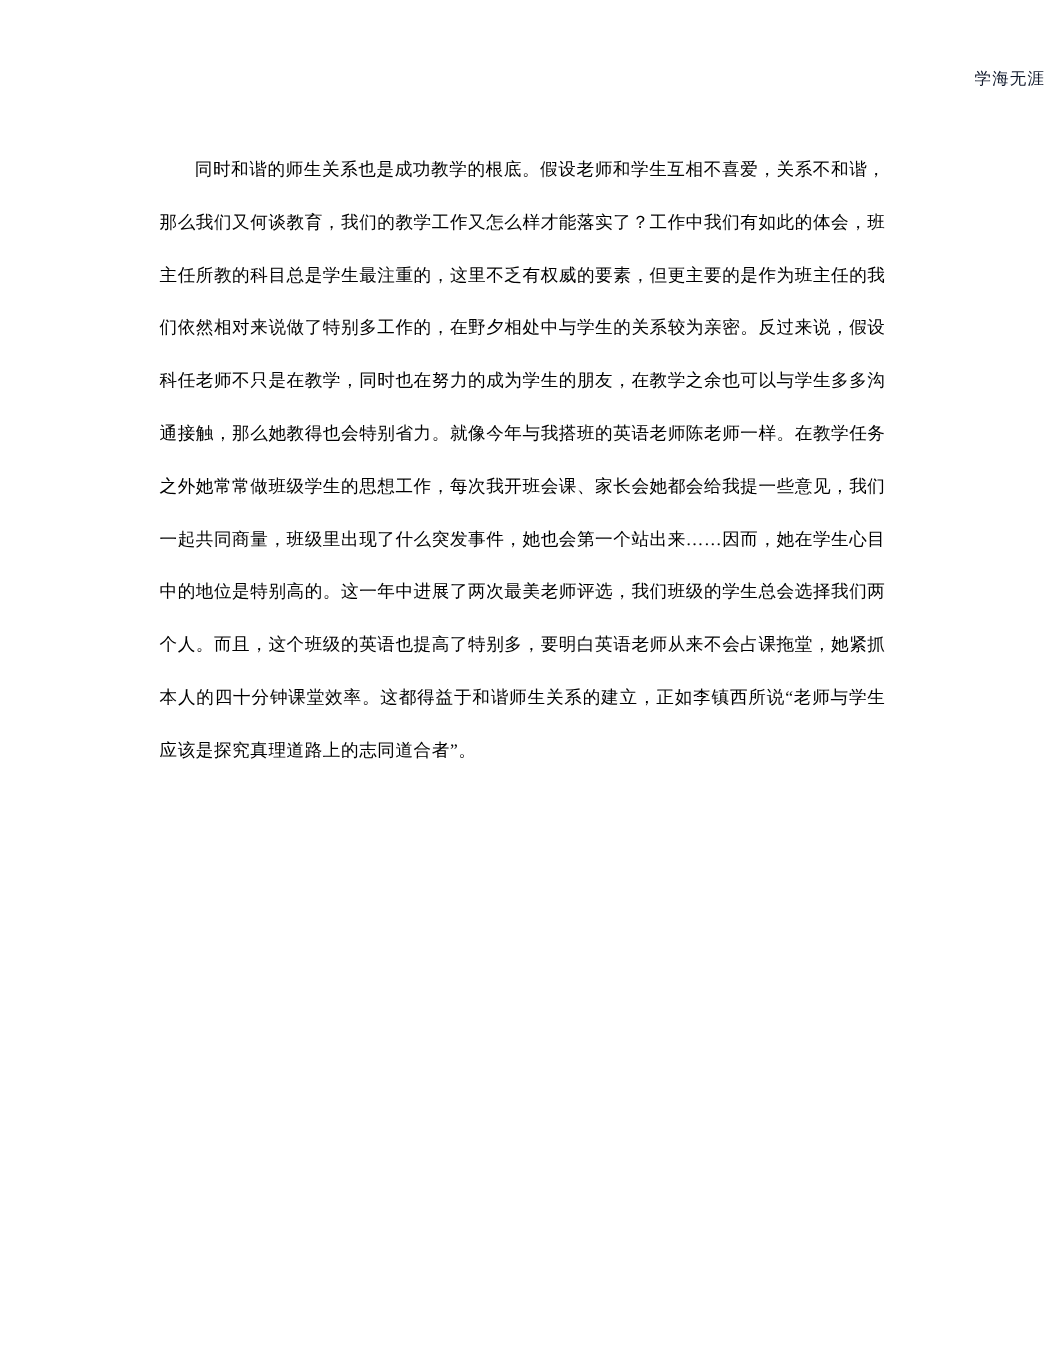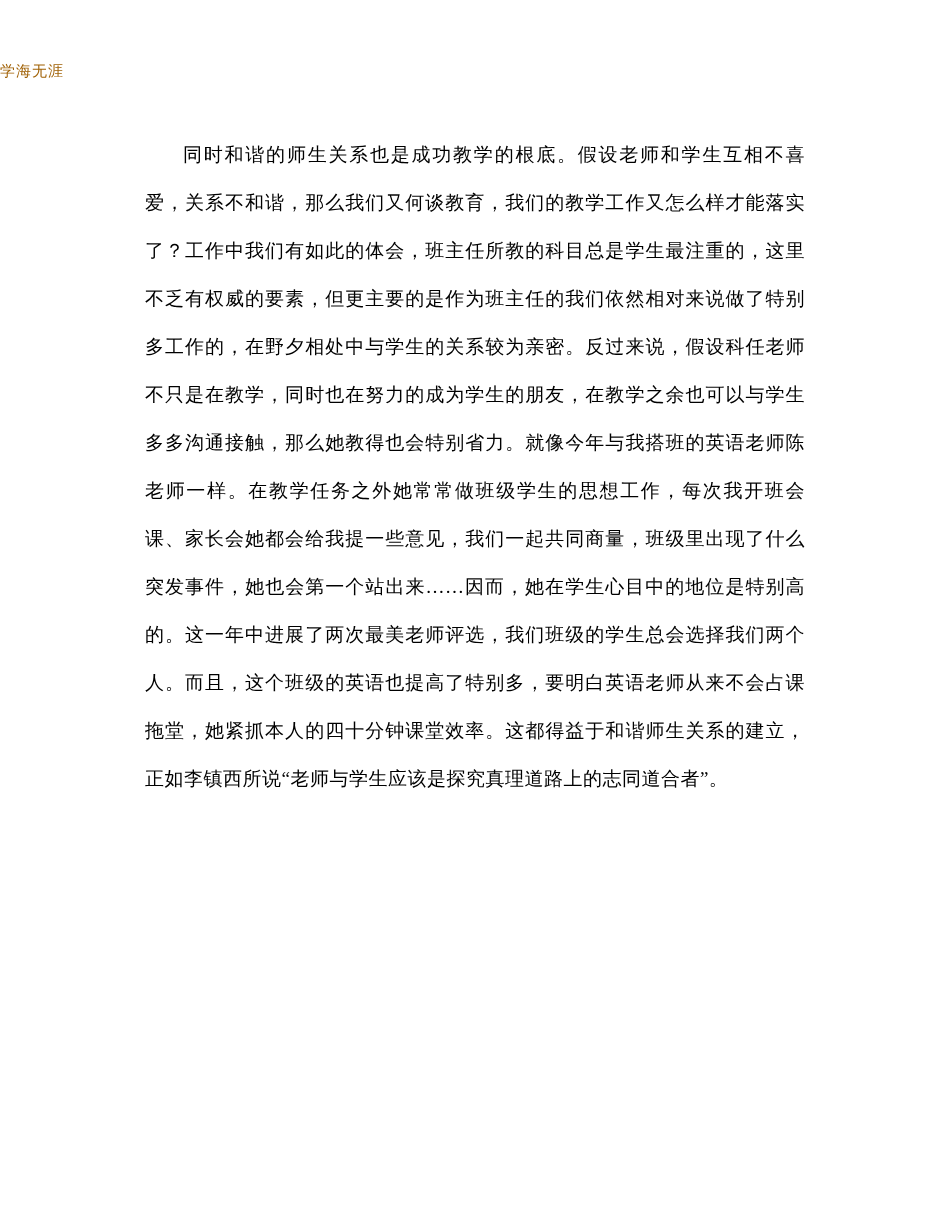--- a/index.html
+++ b/index.html
@@ -16,35 +16,35 @@
     overflow: hidden;
   }
   .page {
     width: 950px;
     height: 1230px;
     box-sizing: border-box;
     padding: 0;
     position: relative;
   }
   .header {
-    text-align: left;
+    text-align: right;
     font-size: 15px;
-    color: #a16207;
+    color: #0f172a;
     letter-spacing: 1px;
     padding-top: 62px;
     font-family: "Liberation Serif", "DejaVu Serif", serif;
   }
   .content {
     margin: 0 auto;
     width: 660px;
     padding-top: 50px;
   }
   p.para {
     margin: 0 0 0 0;
-    font-size: 19px;
+    font-size: 16px;
     line-height: 48px;
     text-align: justify;
     text-justify: inter-ideograph;
     text-indent: 2em;
     letter-spacing: 0.5px;
     font-family: "Liberation Serif", "DejaVu Serif", serif;
   }
   p.para + p.para {
     margin-top: 0px;
   }

